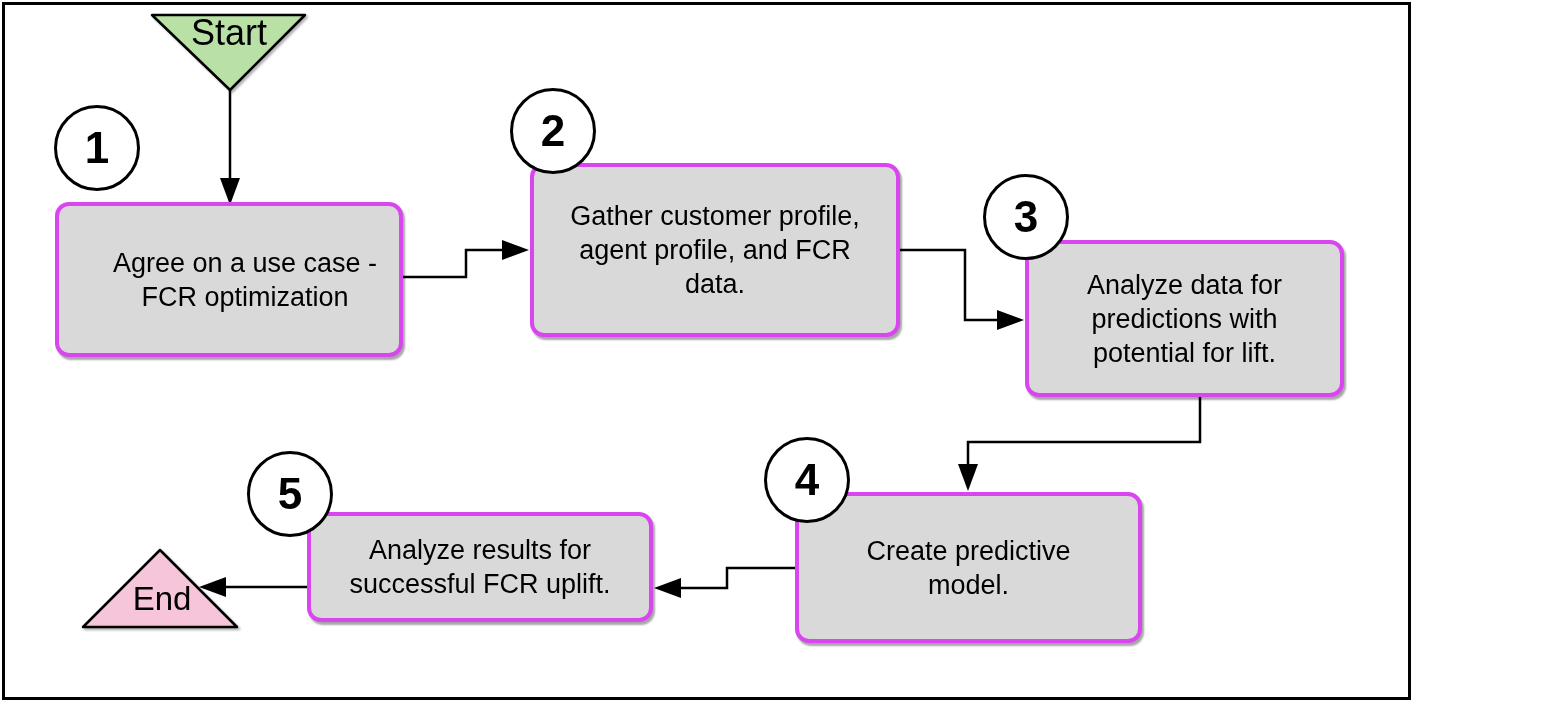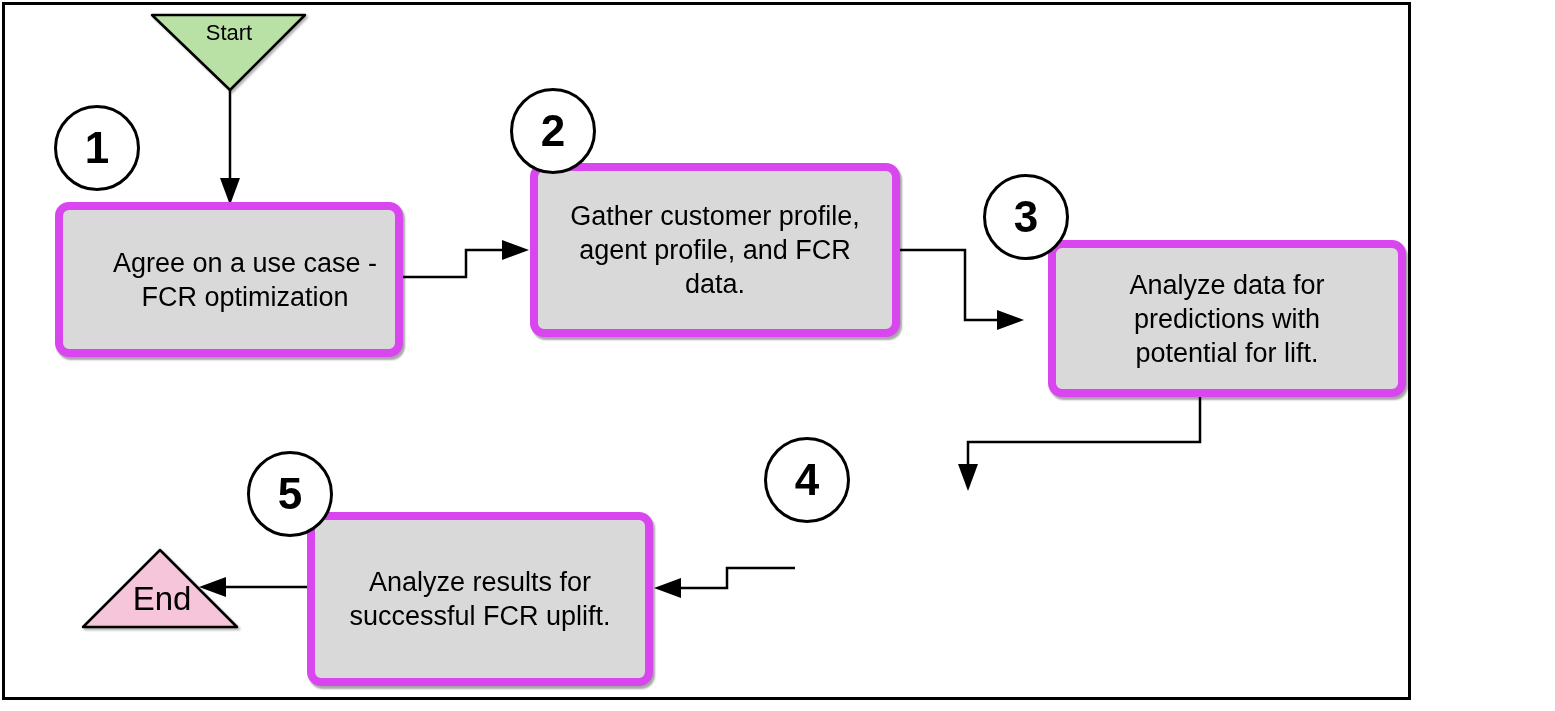--- a/index.html
+++ b/index.html
@@ -24,21 +24,21 @@
   .tri{
     stroke:#000;stroke-width:2.5;stroke-linejoin:round;
     filter:drop-shadow(2px 2px 1px rgba(0,0,0,0.30));
   }
   .conn{stroke:#000;stroke-width:2.5;fill:none;}
   .arrow{fill:#000;stroke:none;}
   .node{
     position:absolute;
     box-sizing:border-box;
     background:#d9d9d9;
-    border:8px solid #d946ef;
+    border:4px solid #d946ef;
     border-radius:14px;
     box-shadow:2px 3px 2px rgba(0,0,0,0.35);
     display:flex;align-items:center;justify-content:center;
     text-align:center;
   }
   .node-text{
     font-size:27px;line-height:34px;
     white-space:pre-line;
     color:#000;
   }
@@ -51,21 +51,21 @@
     border-radius:50%;
     display:flex;align-items:center;justify-content:center;
     font-weight:bold;font-size:44px;
   }
   .tri-label{
     position:absolute;
     text-align:center;
     line-height:34px;
     color:#000;
   }
-  .start-label{left:164px;top:16px;width:130px;font-size:22px;}
+  .start-label{left:164px;top:16px;width:130px;font-size:36px;}
   .end-label{left:102px;top:582px;width:120px;font-size:33px;}
 </style>
 </head>
 <body>
 
 <div class="canvas">
 
   <div class="frame"></div>
 
   <svg class="layer" viewBox="0 0 1555 711" xmlns="http://www.w3.org/2000/svg">
@@ -96,28 +96,32 @@
     <span class="node-text">Agree on a use case -
 FCR optimization</span>
   </div>
 
   <div class="node" style="left:530px;top:163px;width:370px;height:174px;">
     <span class="node-text">Gather customer profile,
 agent profile, and FCR
 data.</span>
   </div>
 
-  <div class="node" style="left:1048px;top:240px;width:358px;height:157px;">
+  <div class="node" style="left:1025px;top:240px;width:319px;height:157px;">
     <span class="node-text">Analyze data for
 predictions with
 potential for lift.</span>
   </div>
 
+  <div class="node" style="left:795px;top:492px;width:347px;height:151px;">
+    <span class="node-text">Create predictive
+model.</span>
+  </div>
 
-  <div class="node" style="left:307px;top:512px;width:346px;height:174px;">
+  <div class="node" style="left:307px;top:512px;width:346px;height:110px;">
     <span class="node-text">Analyze results for
 successful FCR uplift.</span>
   </div>
 
   <div class="step-circle" style="left:54px;top:105px;">
     <span>1</span>
   </div>
   <div class="step-circle" style="left:510px;top:88px;">
     <span>2</span>
   </div>

